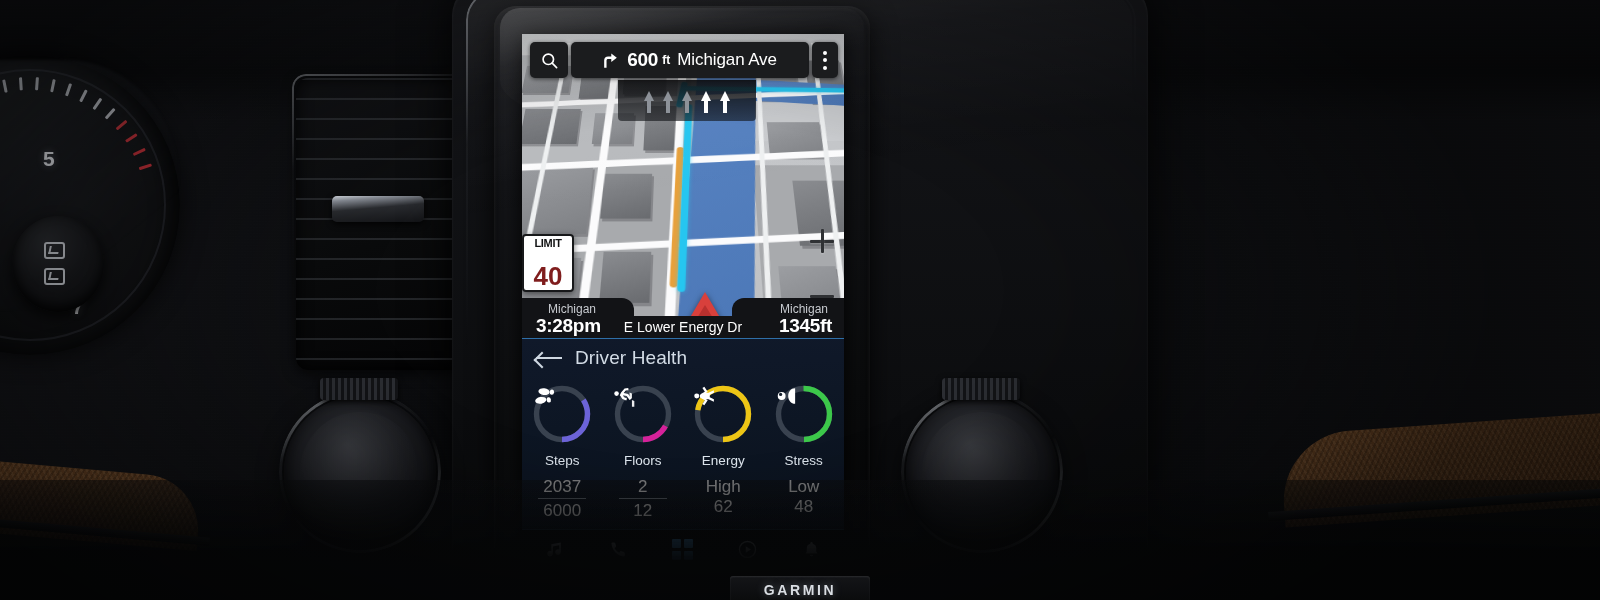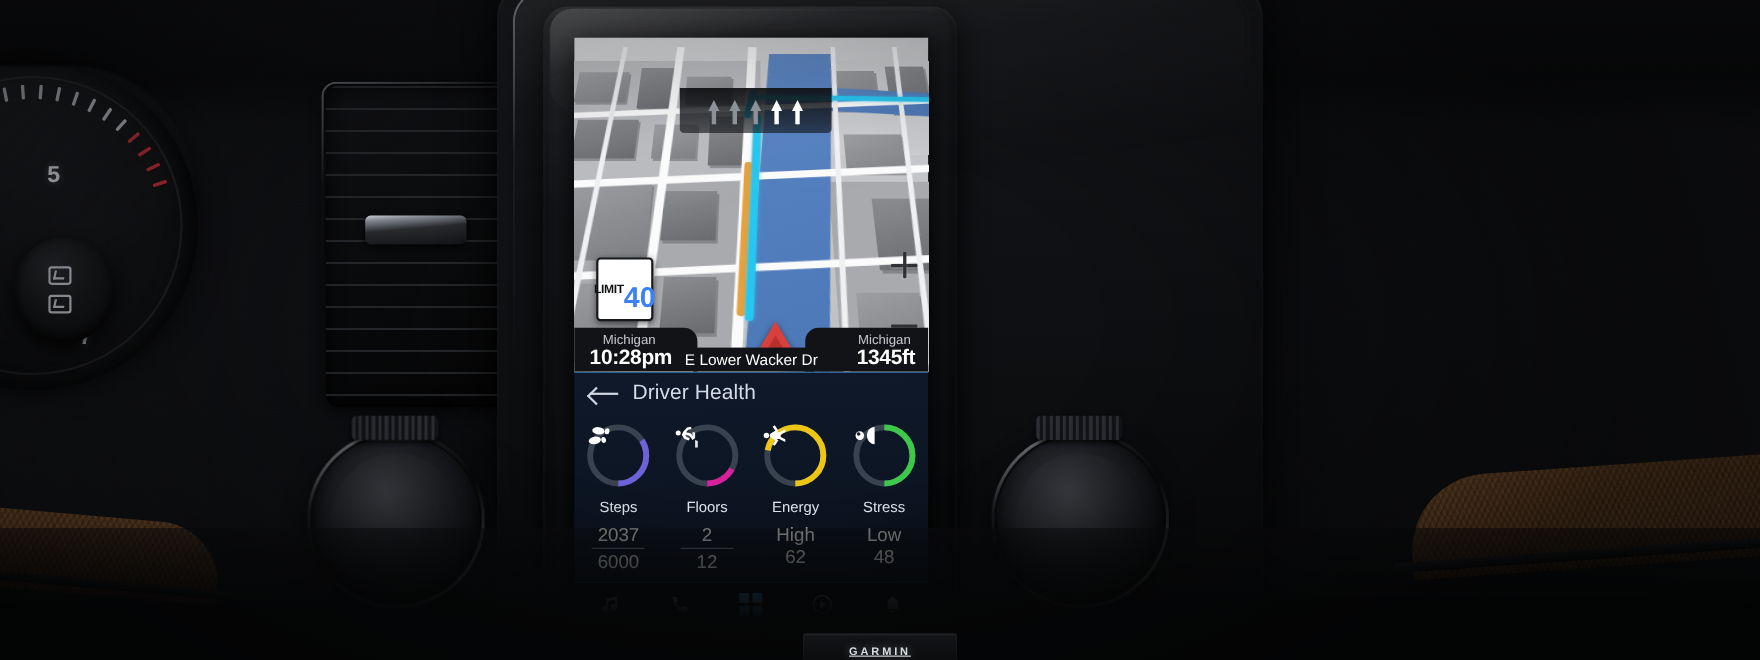--- a/index.html
+++ b/index.html
@@ -111,25 +111,25 @@
     background:linear-gradient(180deg,rgba(14,15,17,.92),rgba(18,20,24,.62));
     border-radius:0 0 4px 4px;display:flex;align-items:center;justify-content:center;gap:8px;padding-top:3px;}
   .lane-ar{width:11px;height:22px;position:relative;}
   .lane-ar i{position:absolute;left:3.5px;bottom:0;width:4px;height:13px;background:#8d9299;}
   .lane-ar:before{content:"";position:absolute;left:0;top:0;width:0;height:0;
     border-left:5.5px solid transparent;border-right:5.5px solid transparent;border-bottom:10px solid #8d9299;}
   .lane-ar.on i{background:#fff;}
   .lane-ar.on:before{border-bottom-color:#fff;}
 
   
-  .limit{position:absolute;left:20px;top:200px;width:48px;height:54px;background:#fff;
+  .limit{position:absolute;left:0;top:200px;width:48px;height:54px;background:#fff;
     border-radius:4px;border:2.5px solid #17181a;box-shadow:0 2px 6px rgba(0,0,0,.5);
-    display:flex;flex-direction:row;align-items:center;justify-content:center;z-index:8;}
+    display:flex;flex-direction:column;align-items:center;justify-content:center;z-index:8;}
   .limit-t{font-size:11px;font-weight:700;color:#121314;letter-spacing:-.3px;line-height:1;}
-  .limit-v{font-size:26px;font-weight:700;color:#3b82f6;line-height:1;margin-top:14px;}
+  .limit-v{font-size:26px;font-weight:700;color:#7f1d1d;line-height:1;margin-top:14px;}
 
   
   .zbtn{position:absolute;right:10px;z-index:8;width:24px;height:24px;}
   .zbtn:before,.zbtn:after{content:"";position:absolute;background:#2f3134;border-radius:1px;
     box-shadow:0 1px 2px rgba(255,255,255,.25);}
   .zbtn:before{left:0;top:10.5px;width:24px;height:3.5px;}
   .zp:after{left:10.5px;top:0;width:3.5px;height:24px;}
   .zp{top:195px;} .zm{top:250px;}
 
   
@@ -168,22 +168,22 @@
   
   .dock{position:absolute;left:0;bottom:0;width:322px;height:38px;background:#030405;
     display:flex;align-items:center;justify-content:space-around;
     border-top:1px solid rgba(60,120,175,.30);}
   .dk{width:26px;height:26px;display:flex;align-items:center;justify-content:center;opacity:.62;}
   .dk.act{opacity:1;}
   .apps{display:grid;grid-template-columns:repeat(2,9px);grid-template-rows:repeat(2,9px);gap:3px;}
   .apps i{background:#4a9fe0;border-radius:1px;}
 
   .garmin{position:absolute;left:50%;transform:translateX(-50%);bottom:2px;
-    color:#d9dde2;font-size:10px;font-weight:700;letter-spacing:2.6px;z-index:20;
-    text-shadow:0 0 9px rgba(190,200,215,.4);text-decoration:underline;}
+    color:#d9dde2;font-size:14px;font-weight:700;letter-spacing:2.6px;z-index:20;
+    text-shadow:0 0 9px rgba(190,200,215,.4);}
   .garmin-plate{position:absolute;left:50%;transform:translateX(-50%);bottom:-2px;width:140px;height:26px;
     background:linear-gradient(180deg,#141518,#0a0b0c);border-radius:3px;z-index:19;
     box-shadow:inset 0 1px 2px rgba(255,255,255,.10);}
 
   
   .vent{position:absolute;border-radius:12px;overflow:hidden;
     background:linear-gradient(160deg,#131417 0%,#0a0b0c 55%,#050506 100%);
     box-shadow:inset 0 0 16px rgba(0,0,0,.9), 0 3px 14px rgba(0,0,0,.7);}
   .vent:before{content:"";position:absolute;inset:0;
     background:repeating-linear-gradient(180deg,rgba(70,74,80,.45) 0 2px,transparent 2px 20px);}
@@ -310,20 +310,41 @@
 
         <div class="traffic" style="left:182px;top:128px;width:7px;height:150px;transform:rotate(2deg);"></div>
         <div class="route" style="left:186px;top:40px;width:7px;height:36px;transform:rotate(10deg);"></div>
         <div class="route" style="left:190px;top:72px;width:7px;height:210px;transform:rotate(2deg);"></div>
         <div class="route" style="left:192px;top:48px;width:200px;height:6px;transform:rotate(1deg);"></div>
       </div>
 
       <div class="car"></div>
       <div class="car-i"></div>
 
+      <div class="nav-head">
+        <div class="nv-btn nv-search">
+          <svg width="19" height="19" viewBox="0 0 24 24" fill="none" stroke="#fff" stroke-width="2.1">
+            <circle cx="10.5" cy="10.5" r="6.6"></circle>
+              <line x1="15.4" y1="15.4" x2="21" y2="21" stroke-linecap="round"></line>
+          </svg>
+        </div>
+        <div class="nv-btn nv-main">
+          <svg class="turn-ico" viewBox="0 0 24 24" fill="#fff">
+            <path d="M13 3l7 5.5-7 5.5V10H9c-1.3 0-2 .8-2 2.2V21H4v-9c0-3 1.9-5 5-5h4V3z"></path>
+          </svg>
+          <span class="dist">600</span>
+          <span class="dist-u">ft</span>
+          <span class="street">Michigan Ave</span>
+        </div>
+        <div class="nv-btn nv-dots">
+          <i class="dot"></i>
+          <i class="dot"></i>
+          <i class="dot"></i>
+        </div>
+      </div>
 
       <div class="lanes" id="lanes">
           <div class="lane-ar">
             <i></i>
           </div>
           <div class="lane-ar">
             <i></i>
           </div>
           <div class="lane-ar">
             <i></i>
@@ -342,24 +363,24 @@
       </div>
 
       <div class="zbtn zp"></div>
       <div class="zbtn zm"></div>
 
       <div class="mfoot">
         <div class="mf-blk mf-c"></div>
         <div class="mf-blk mf-l"></div>
         <div class="mf-blk mf-r"></div>
         <div class="mf-lab" style="left:26px;bottom:22px;">Michigan</div>
-        <div class="mf-val" style="left:14px;bottom:1px;">10:28pm</div>
+        <div class="mf-val" style="left:14px;bottom:1px;">3:28pm</div>
         <div class="mf-lab" style="right:16px;bottom:22px;">Michigan</div>
         <div class="mf-val" style="right:12px;bottom:1px;">1345ft</div>
-        <div class="mf-mid">E Lower Wacker Dr</div>
+        <div class="mf-mid">E Lower Energy Dr</div>
       </div>
     </div>
 
     <div class="health">
       <div class="h-head">
         <div class="back-ar"></div>
         <div class="h-title">Driver Health</div>
       </div>
       <div class="rings" id="rings">
           <div class="rcol">

